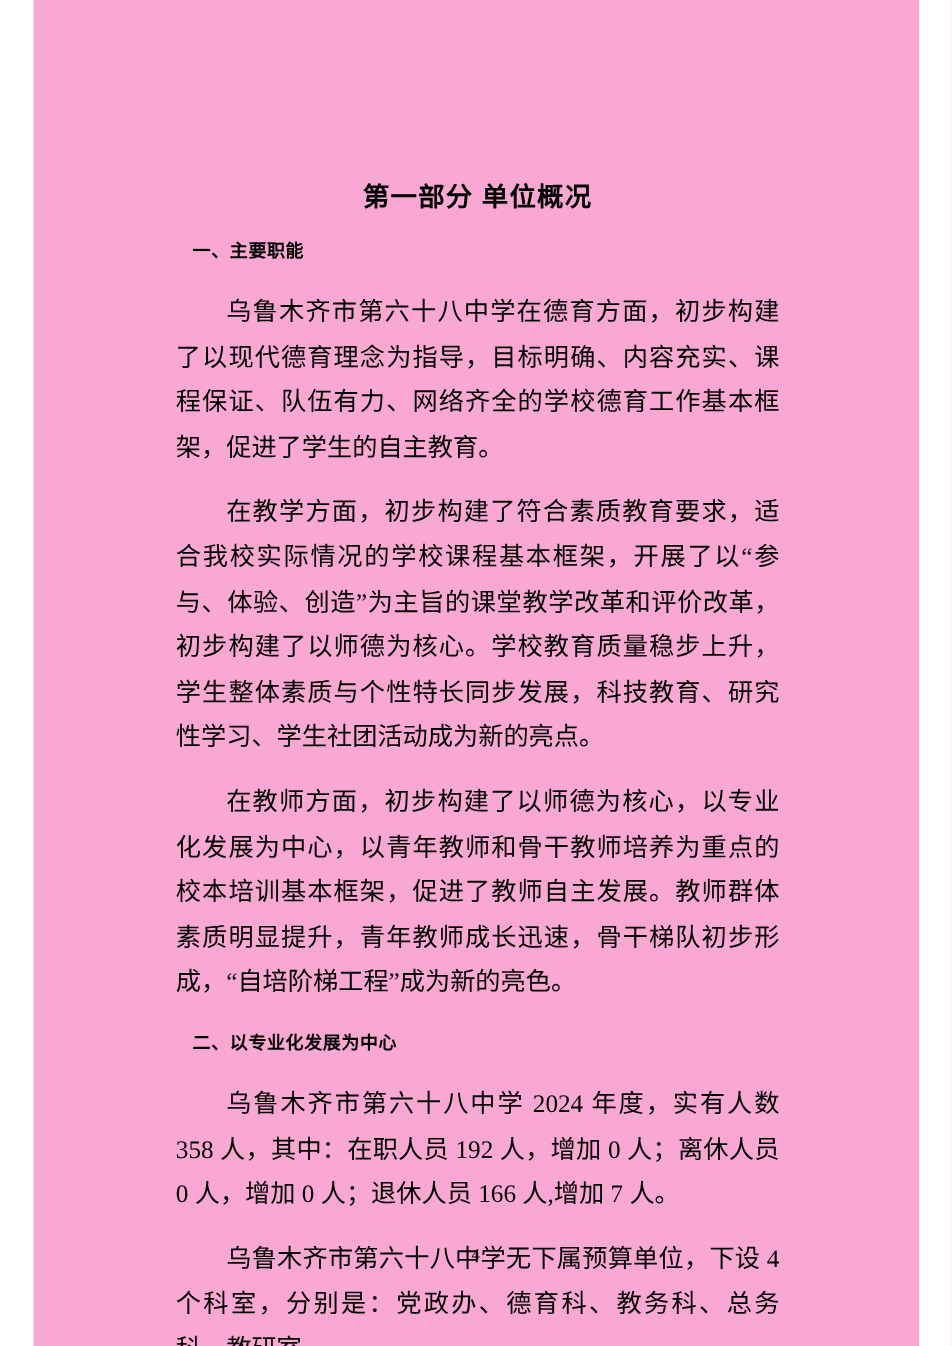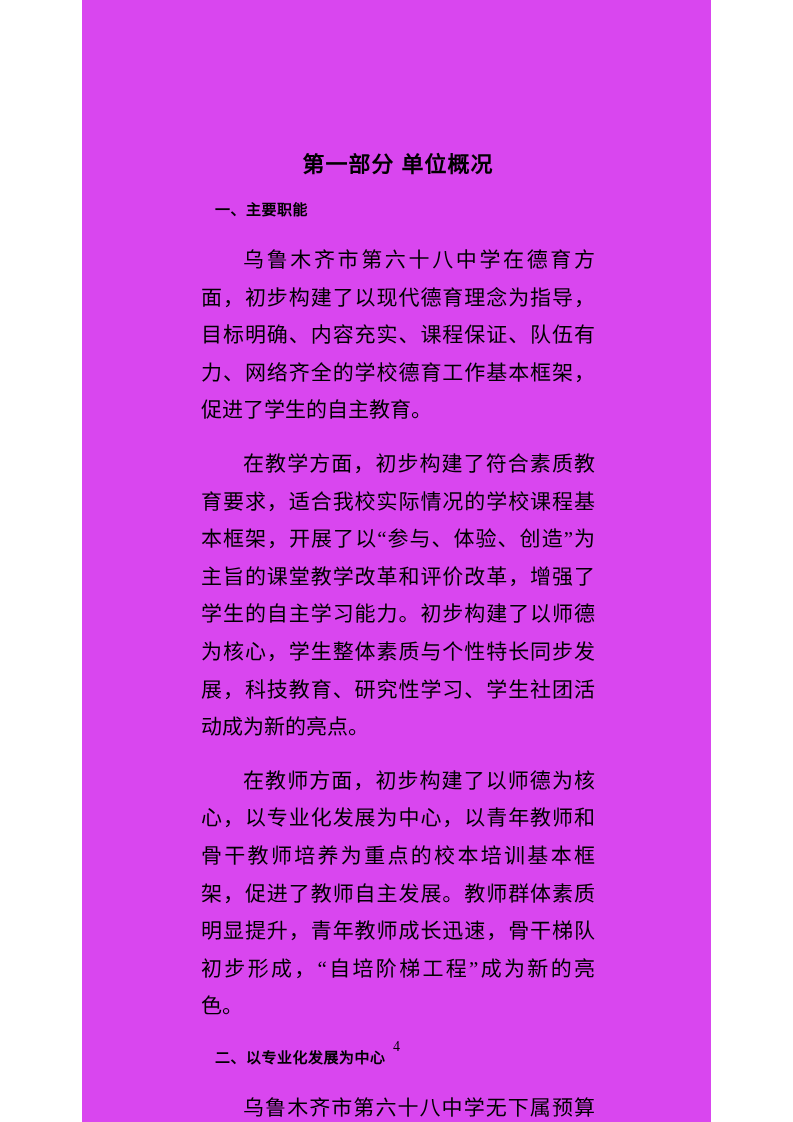--- a/index.html
+++ b/index.html
@@ -2,24 +2,24 @@
 <html lang="zh-CN"><head>
 <meta charset="utf-8">
 <style>
   html, body {
     margin: 0;
     padding: 0;
     background: #ffffff;
   }
   .page {
     position: relative;
-    width: 629px;
+    width: 738px;
     height: 1122px;
     margin: 0 auto;
-    background: #d946ef;
+    background: #f9a8d4;
     color: #000000;
     box-sizing: border-box;
     padding: 148px 100px 0 103px;
     overflow: hidden;
     font-family: "Liberation Serif", "DejaVu Serif", serif;
   }
   .doc-title {
     margin: 0 0 12px 0;
     font-family: "Liberation Sans", "DejaVu Sans", sans-serif;
     font-weight: 700;
@@ -60,26 +60,27 @@
 <body>
 
 <div class="page">
 
   <h1 class="doc-title">第一部分 单位概况</h1>
 
   <h2 class="section-heading">一、主要职能</h2>
 
   <p class="body-paragraph">乌鲁木齐市第六十八中学在德育方面，初步构建了以现代德育理念为指导，目标明确、内容充实、课程保证、队伍有力、网络齐全的学校德育工作基本框架，促进了学生的自主教育。</p>
 
-  <p class="body-paragraph">在教学方面，初步构建了符合素质教育要求，适合我校实际情况的学校课程基本框架，开展了以“参与、体验、创造”为主旨的课堂教学改革和评价改革，增强了学生的自主学习能力。初步构建了以师德为核心，学生整体素质与个性特长同步发展，科技教育、研究性学习、学生社团活动成为新的亮点。</p>
+  <p class="body-paragraph">在教学方面，初步构建了符合素质教育要求，适合我校实际情况的学校课程基本框架，开展了以“参与、体验、创造”为主旨的课堂教学改革和评价改革，初步构建了以师德为核心。学校教育质量稳步上升，学生整体素质与个性特长同步发展，科技教育、研究性学习、学生社团活动成为新的亮点。</p>
 
   <p class="body-paragraph">在教师方面，初步构建了以师德为核心，以专业化发展为中心，以青年教师和骨干教师培养为重点的校本培训基本框架，促进了教师自主发展。教师群体素质明显提升，青年教师成长迅速，骨干梯队初步形成，“自培阶梯工程”成为新的亮色。</p>
 
   <h2 class="section-heading">二、以专业化发展为中心</h2>
 
+  <p class="body-paragraph">乌鲁木齐市第六十八中学 2024 年度，实有人数 358 人，其中：在职人员 192 人，增加 0 人；离休人员 0 人，增加 0 人；退休人员 166 人,增加 7 人。</p>
 
   <p class="body-paragraph">乌鲁木齐市第六十八中学无下属预算单位，下设 4 个科室，分别是：党政办、德育科、教务科、总务科、教研室。</p>
 
   <div class="page-footer">
     <span>4</span>
   </div>
 
 </div>
 
 </body></html>

